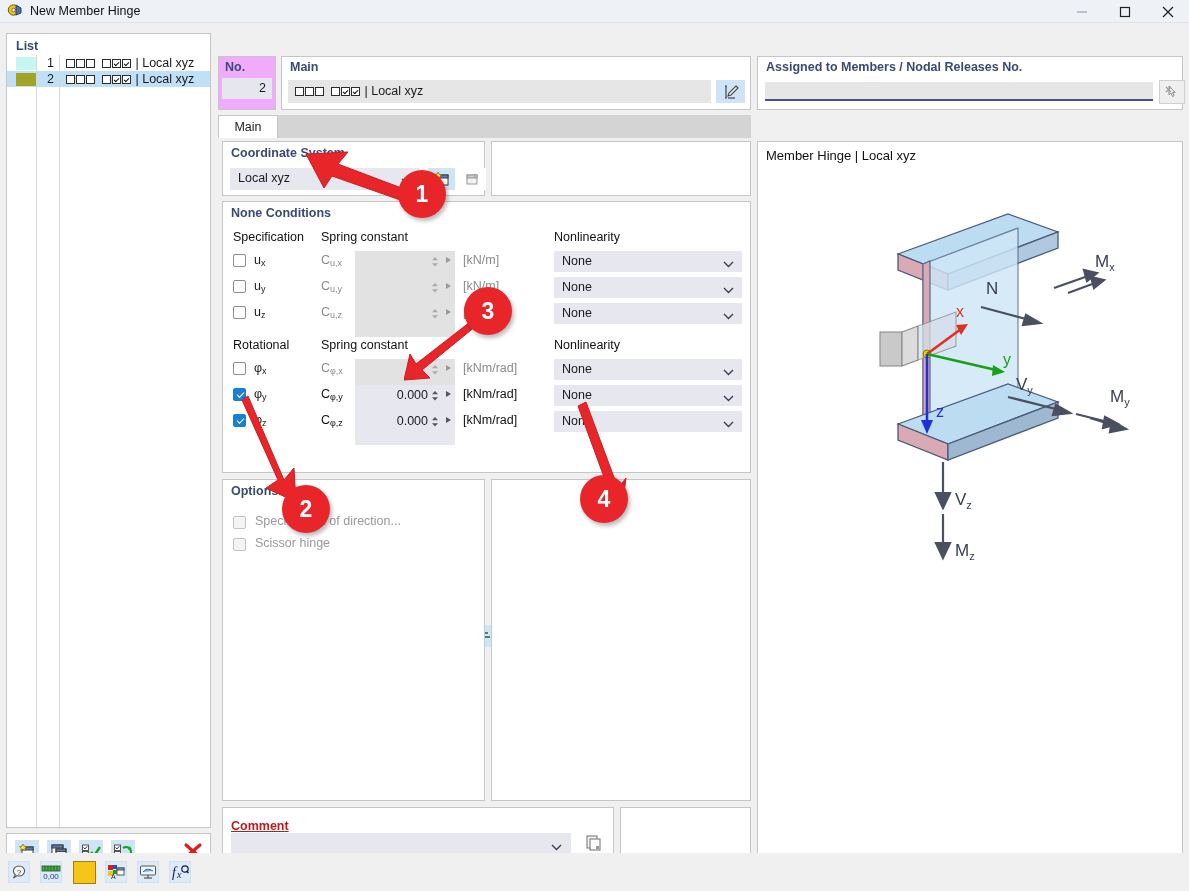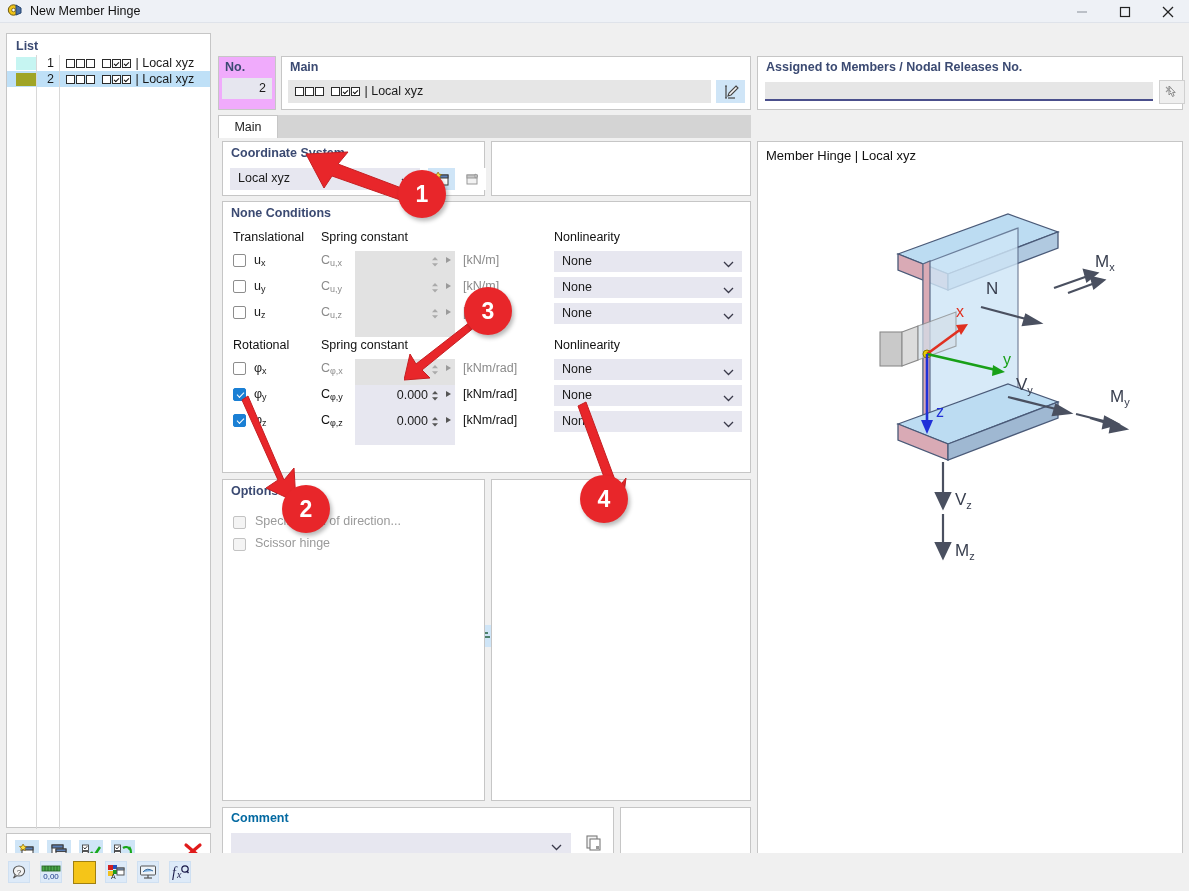--- a/index.html
+++ b/index.html
@@ -117,21 +117,21 @@
   #optpanel { position:absolute; left:222px; top:456px; width:263px; height:322px; background:#fff; border:1px solid #c6c6c6; }
   #optpanel .glbl { color:#3b4a72; font-weight:bold; position:absolute; left:8px; top:4px; }
   .optrow { position:absolute; left:10px; height:18px; }
   .optrow .chk2 { position:absolute; left:0; top:2px; width:13px; height:13px; border:1px solid #c3c3c3; background:#f4f4f4; border-radius:2px; }
   .optrow .otx { position:absolute; left:22px; top:0; color:#9a9a9a; font-size:12.5px; white-space:nowrap; }
 
   #optrightpanel { position:absolute; left:491px; top:456px; width:260px; height:322px; background:#fff; border:1px solid #c6c6c6; }
 
   
   #commentpanel { position:absolute; left:222px; top:784px; width:392px; height:54px; background:#fff; border:1px solid #c6c6c6; }
-  #commentpanel .lbl { color:#0369a1; font-weight:bold; padding:3px 0 0 8px; }
+  #commentpanel .lbl { color:#b91c1c; font-weight:bold; padding:11px 0 0 8px;text-decoration:underline; }
   #commentsel { position:absolute; left:8px; top:25px; width:340px; height:22px; background:#e7e7f0; }
   #commentsel .chev { position:absolute; right:9px; top:7px; }
   #commentbtn { position:absolute; left:582px; top:809px; width:23px; height:22px; display:flex;align-items:center;justify-content:center; }
   #commentrightpanel { position:absolute; left:620px; top:784px; width:131px; height:54px; background:#fff; border:1px solid #c6c6c6; }
 
   
   #previewpanel { position:absolute; left:757px; top:118px; width:426px; height:720px; background:#fff; border:1px solid #c6c6c6; }
   #previewtitle { position:absolute; left:8px; top:6px; font-size:13px; color:#111; }
 
   
@@ -305,21 +305,21 @@
         <rect x="3" y="4" width="10" height="3" fill="#c8c8c8" stroke="#9a9a9a" stroke-width="1"></rect>
         <path d="M11 3 l3 2 -3 2z" fill="#d8d8d8" stroke="#9a9a9a" stroke-width="1"></path>
       </svg>
     </div>
   </div>
   <div id="csrightpanel"></div>
 
   <div id="hingepanel">
     <div class="glbl">None Conditions</div>
 
-    <div class="colhdr" style="left:10px; top:28px;">Translational</div>
+    <div class="colhdr" style="left:10px; top:28px;">Specification</div>
     <div class="colhdr" style="left:98px; top:28px;">Spring constant</div>
     <div class="colhdr" style="left:331px; top:28px;">Nonlinearity</div>
 
     <div class="hrow" style="top:50px">
       <div class="chk"></div>
       <div class="dofname">u<span class="sub">x</span></div>
       <div class="cconst">C<span class="sub">u,x</span></div>
       <div class="spin">
         <span class="spinval"></span>
         <svg class="spinarrows" viewBox="0 0 8 15">

